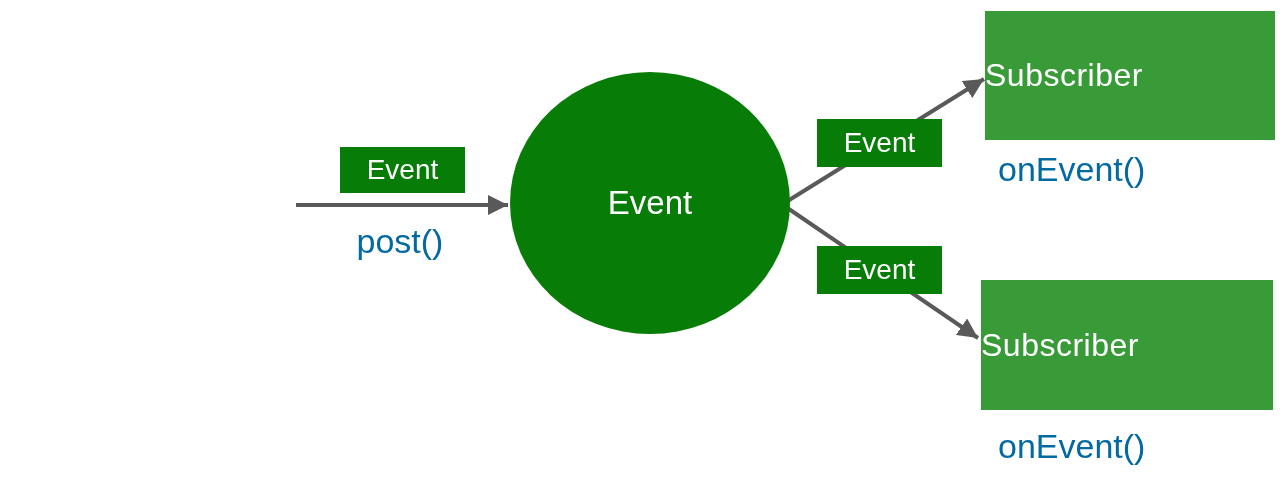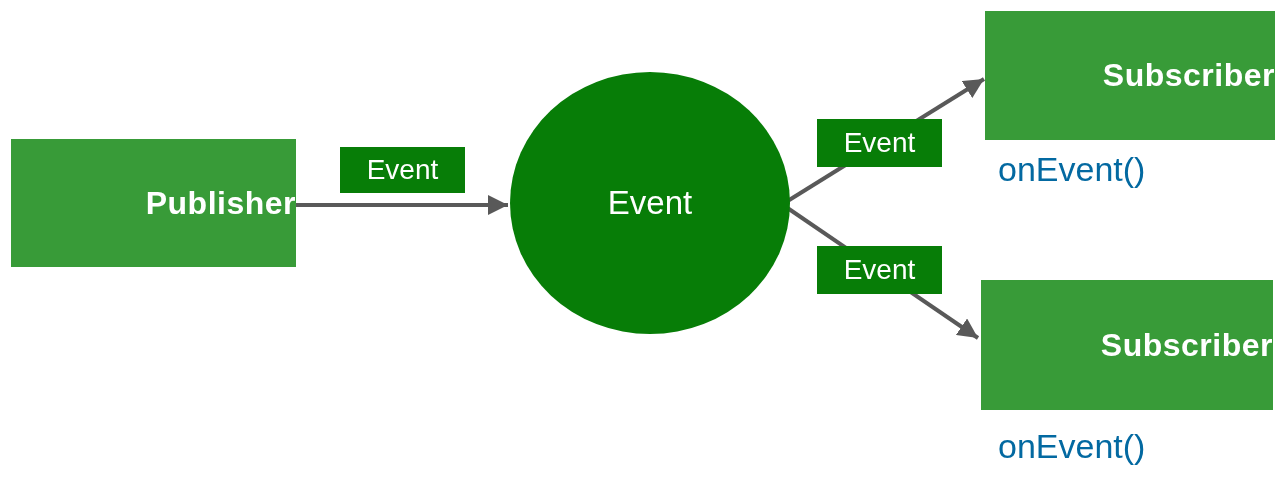--- a/index.html
+++ b/index.html
@@ -27,25 +27,24 @@
     stroke: #595959;
     stroke-width: 4;
     fill: none;
   }
   .node-box {
     position: absolute;
     background: #389B38;
     color: #ffffff;
     display: flex;
     align-items: center;
-    justify-content: flex-end;
+    justify-content: flex-start;
     font-size: 32px;
     letter-spacing: 0.5px;
     z-index: 2;
-    font-weight: bold;
   }
   .bus-circle {
     position: absolute;
     left: 510px;
     top: 72px;
     width: 280px;
     height: 262px;
     background: #077D07;
     border-radius: 50%;
     color: #ffffff;
@@ -99,28 +98,26 @@
     <defs>
       <marker id="arrowhead" viewBox="0 0 6 6" refX="6" refY="3" markerWidth="5" markerHeight="5" orient="auto-start-reverse">
         <path d="M0,0 L6,3 L0,6 Z" fill="#595959"></path>
       </marker>
     </defs>
     <line class="arrow-line" x1="296" y1="205" x2="508" y2="205" marker-end="url(#arrowhead)"></line>
     <line class="arrow-line" x1="786" y1="202" x2="984" y2="79" marker-end="url(#arrowhead)"></line>
     <line class="arrow-line" x1="786" y1="207" x2="978" y2="338" marker-end="url(#arrowhead)"></line>
   </svg>
 
-  <div class="node-box publisher-box">
-    <span>Publisher</span>
-  </div>
 
   <div class="event-tag tag-1">
     <span>Event</span>
   </div>
 
+  <div class="code-label post-label">post()</div>
 
   <div class="bus-circle">
     <span>Event</span>
   </div>
 
   <div class="event-tag tag-2">
     <span>Event</span>
   </div>
 
   <div class="event-tag tag-3">

